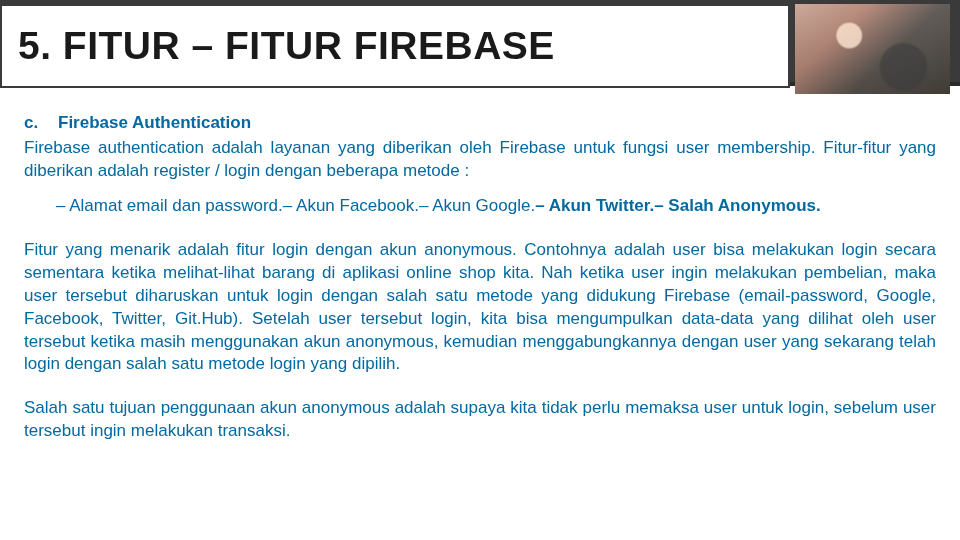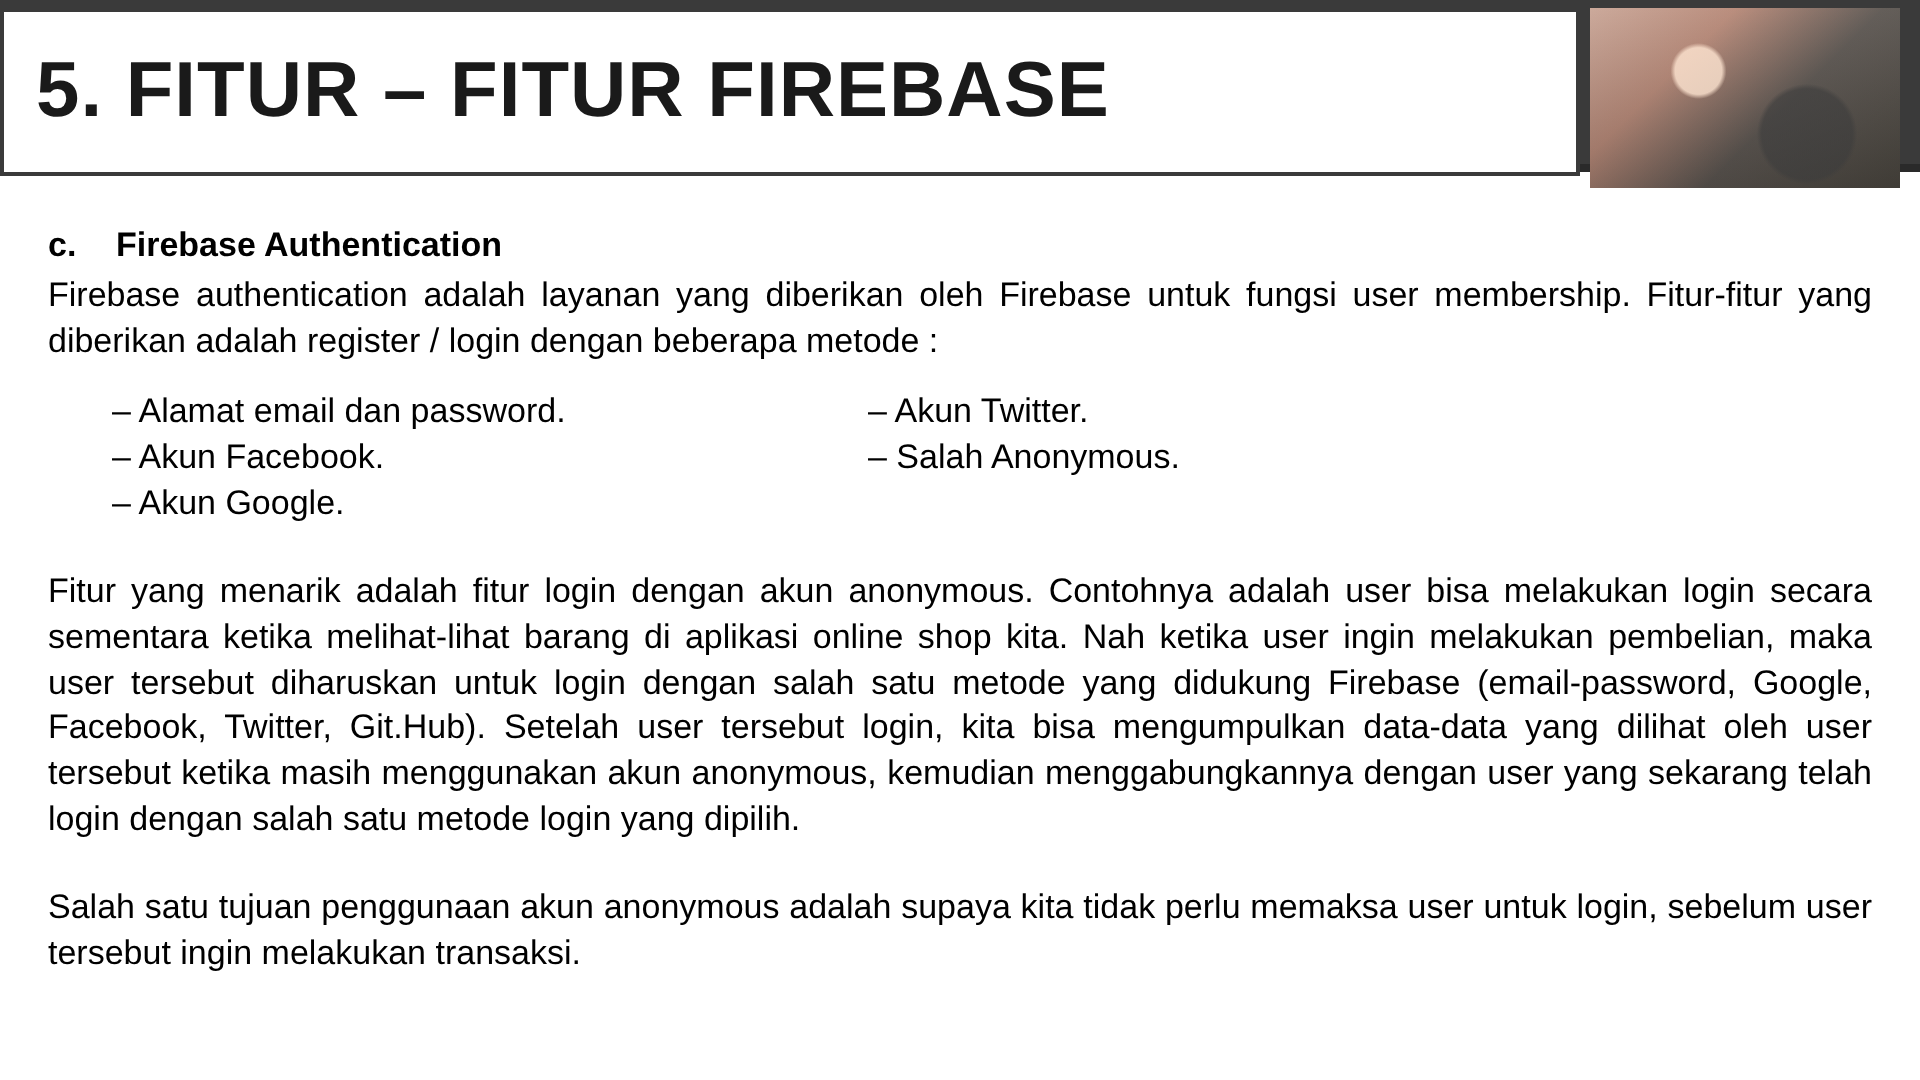--- a/index.html
+++ b/index.html
@@ -27,32 +27,32 @@
   .photo::before {
     content: ""; position: absolute; inset: 0;
     background:
       radial-gradient(circle at 35% 35%, rgba(255,230,210,0.8) 0 10%, transparent 12%),
       radial-gradient(circle at 70% 70%, rgba(60,60,60,0.6) 0 18%, transparent 20%),
       linear-gradient(0deg, rgba(0,0,0,0.15), rgba(255,255,255,0.05));
   }
 
   .content {
     position: absolute; top: 112px; left: 24px; right: 24px;
-    color: #000000; font-size: 17px; line-height: 1.35;
+    color: #0369a1; font-size: 17px; line-height: 1.35;
   }
   .section-heading { font-weight: 700; margin-bottom: 2px; }
   .section-heading .sect-letter { display:inline-block; width: 34px; }
   .intro { text-align: justify; }
 
   .two-col {
     display: flex; margin: 12px 0 12px 0;
   }
-  .col { display: flex; flex-direction: column; }
+  .col { display: flex; flex-direction: row; }
   .col.left { padding-left: 32px; flex: 0 0 410px; }
-  .col.right { padding-left: 0; }
+  .col.right { padding-left: 0; font-weight: bold; }
   .bullet { white-space: pre; }
 
   .para { text-align: justify; margin-bottom: 4px; margin-top: 21px; }
   .para.last { margin-bottom: 0; }
 </style>
 </head>
 <body>
 
 <div class="slide">
   <div class="header-bar">

